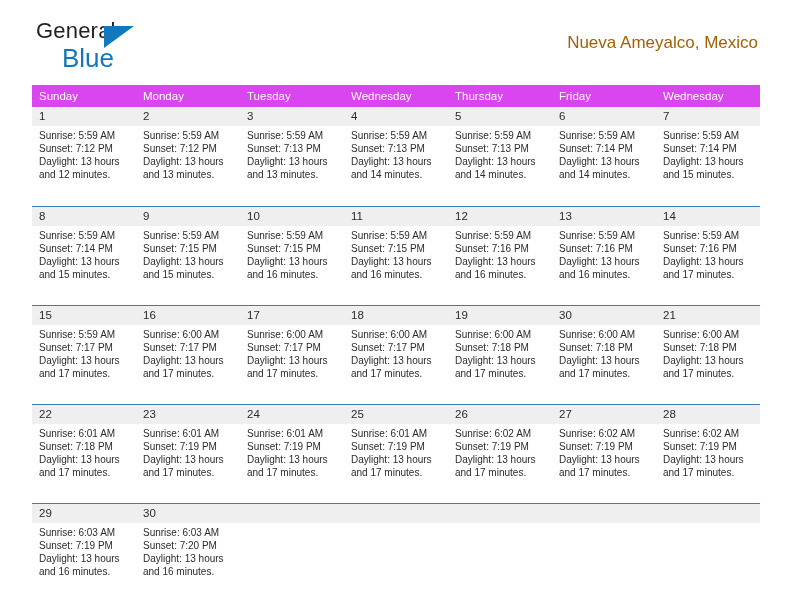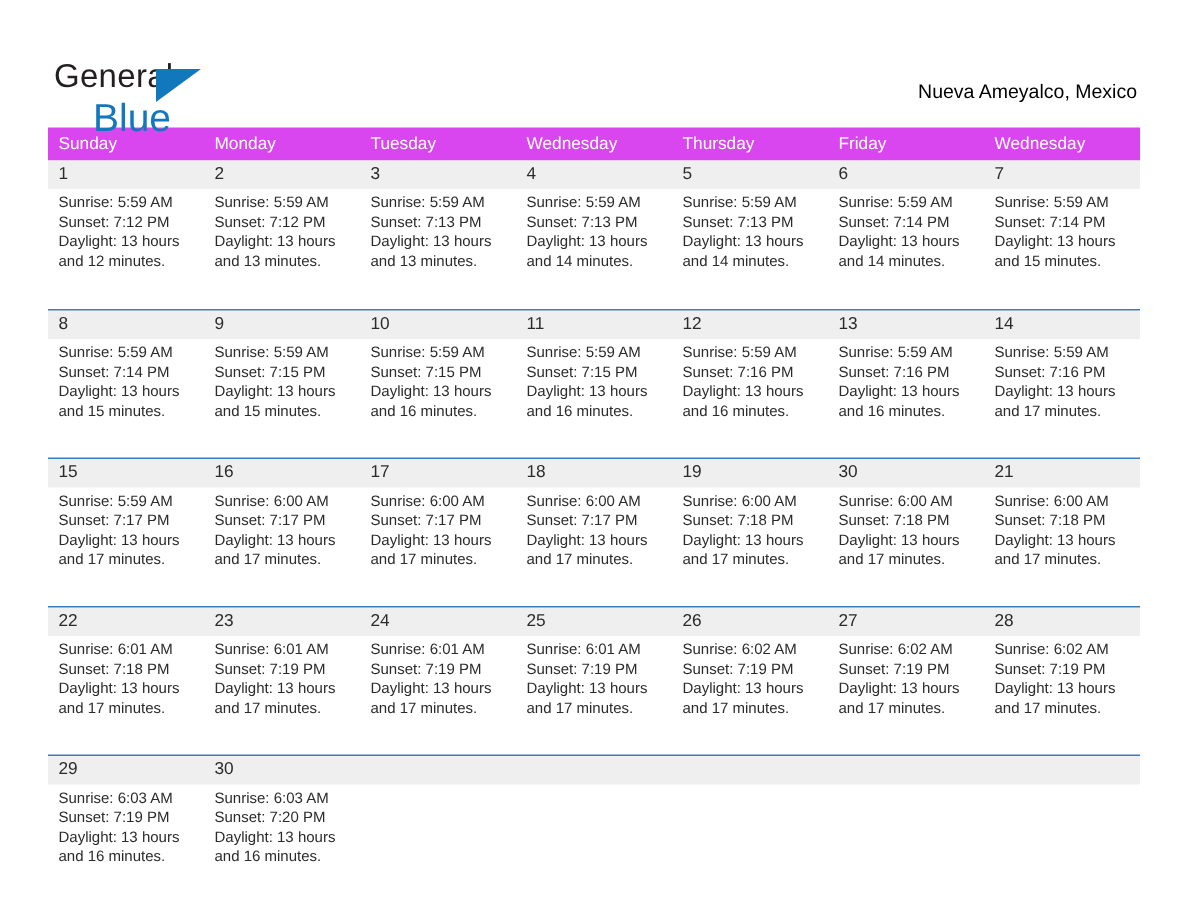--- a/index.html
+++ b/index.html
@@ -16,21 +16,21 @@
     width: 792px;
     height: 612px;
     padding: 0;
   }
 
   
   .top-bar {
     display: flex;
     align-items: flex-start;
     justify-content: space-between;
-    padding: 40px 34px 0 36px;
+    padding: 20px 34px 0 36px;
     height: 76px;
   }
   .brand {
     position: relative;
     width: 120px;
     height: 52px;
     line-height: 1;
   }
   .brand-general {
     font-size: 22px;
@@ -57,23 +57,23 @@
   }
   .title-wrap { text-align: right; padding-top: 2px; }
   .cal-title {
     font-size: 27px;
     font-weight: 400;
     color: #1c1c1c;
     letter-spacing: .1px;
     line-height: 1.1;
   }
   .cal-sub {
-    font-size: 13px;
+    font-size: 17px;
     font-weight: 400;
-    color: #000000;
+    color: #a16207;
     margin-top: 11px;
   }
 
   
   .cal {
     width: 728px;
     margin: 9px auto 0 auto;
     border-collapse: collapse;
     table-layout: fixed;
   }

